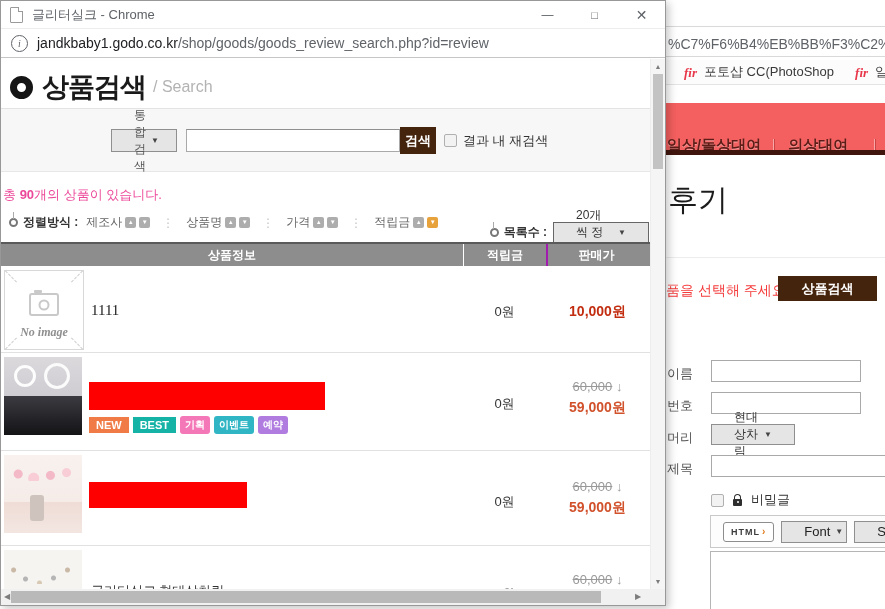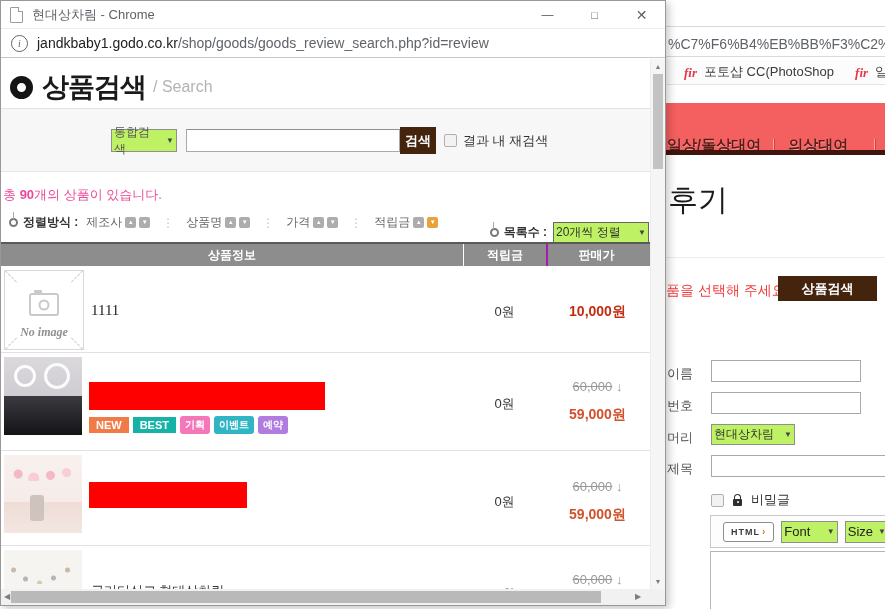--- a/index.html
+++ b/index.html
@@ -18,22 +18,22 @@
   .bg-nav-item{font-size:15px;font-weight:bold;color:#5e1c17;text-shadow:0 1px 1px rgba(255,255,255,.45);white-space:nowrap}
   .nav-div{width:1px;height:16px;background:rgba(255,255,255,.45);box-shadow:1px 0 0 rgba(120,20,20,.35)}
   .bg-nav-border{left:666px;top:150px;right:0;height:5px;background:#40150d}
   .bg-title{left:668px;top:180px;font-size:30px;font-weight:500;color:#1b1b1b;white-space:nowrap}
   .bg-divider{left:666px;top:257px;right:0;height:1px;background:#ececec}
   .bg-notice{left:666px;top:282px;font-size:14px;color:#f43b3b;white-space:nowrap}
   .btn-brown{background:#45240e;color:#fff;font-weight:bold;display:flex;align-items:center;justify-content:center;cursor:pointer}
   .bg-search-btn{left:778px;top:276px;width:99px;height:25px;font-size:13px}
   .bg-label{left:667px;font-size:13px;color:#555;white-space:nowrap}
   .bg-input{left:711px;height:22px;border:1px solid #a9a9a9;background:#fff;box-sizing:border-box;padding:0 4px;font-size:13px}
-  .sel{border:1px solid #8f8f8f;background:#bef264;display:inline-flex;align-items:center;
-       justify-content:space-between;box-sizing:border-box;padding:0 2px;cursor:pointer}
+  .sel{border:1px solid #8f8f8f;background:#e5e5e5;display:inline-flex;align-items:center;
+       justify-content:space-between;box-sizing:border-box;padding:0 22px;cursor:pointer}
   .sel .caret{font-size:8px;color:#444;margin-left:5px}
   .bg-prefix-sel{left:711px;top:424px;width:84px;height:21px;font-size:12px;color:#333}
   .cbx{width:13px;height:13px;border:1px solid #b0b0b0;background:#f2f2f2;box-sizing:border-box;border-radius:2px}
   .lock{width:9px;height:7px;background:#2e2e2e;border-radius:1px;position:relative;margin-top:5px}
   .lock:before{content:'';position:absolute;top:-5px;left:1px;width:5px;height:5px;border:1.5px solid #2e2e2e;
                border-bottom:none;border-radius:4px 4px 0 0}
   .lock:after{content:'';position:absolute;top:2px;left:3.5px;width:2px;height:2px;background:#fff;border-radius:50%}
   .bg-secret-label{font-size:13px;color:#333}
   .bg-toolbar{left:710px;top:515px;width:180px;height:33px;border:1px solid #c9c9c9;background:#fdfdfd;
               display:flex;align-items:center;gap:7px;padding-left:12px;box-sizing:border-box}
@@ -152,21 +152,21 @@
   .b-res{background:#b07ce0}
   .mileage{position:absolute;left:462px;width:83px;text-align:center;font-size:13px;color:#333}
   .r1 .mileage{top:37px}.r2 .mileage{top:42px}.r3 .mileage{top:42px}.r4 .mileage{top:39px}
   .pricebox{position:absolute;left:545px;width:103px;text-align:center}
   .price-main{font-size:14px;font-weight:bold;color:#c22d10}
   .price-sale{font-size:14px;font-weight:bold;color:#d1512b}
   .price-old{font-size:13px;color:#999}
   .price-old .strike{text-decoration:line-through}
   .r1 .pricebox{top:36px}
   .r2 .pricebox{top:24px}.r3 .pricebox{top:26px}.r4 .pricebox{top:24px}
-  .pr-line2{margin-top:11px}
+  .pr-line2{margin-top:4px}
 
   .vsb{position:absolute;left:649px;top:58px;width:15px;height:530px;background:#f5f5f5;border-left:1px solid #ededed;box-sizing:border-box}
   .vsb .arrow{position:absolute;left:0;width:100%;text-align:center;font-size:7px;color:#7c7c7c;cursor:pointer}
   .vsb .a-up{top:4px}.vsb .a-dn{bottom:4px}
   .vsb-thumb{position:absolute;left:2px;width:10px;top:15px;height:95px;background:#c3c3c3;cursor:pointer}
   .hsb{position:absolute;left:0;top:588px;width:664px;height:16px;background:#f1f1f1}
   .hsb .arrow{position:absolute;top:0;height:16px;line-height:16px;font-size:8px;color:#7c7c7c;cursor:pointer}
   .hsb .a-left{left:3px}.hsb .a-right{left:634px}
   .hsb-thumb{position:absolute;left:10px;top:2px;width:590px;height:12px;background:#b9b9b9;cursor:pointer}
 </style>
@@ -229,21 +229,21 @@
     <span>Size</span>
     <span class="caret">▼</span>
   </span>
 </div>
 <div class="abs bg-editor"></div>
 
 <div class="abs popup">
 
   <div class="p-titlebar">
     <span class="doc-icon"></span>
-    <span class="p-title">현대상차림 - Chrome</span>
+    <span class="p-title">글리터실크 - Chrome</span>
     <span class="p-controls">
       <span class="wc">—</span>
       <span class="wc" style="font-size:11px">□</span>
       <span class="wc" style="font-size:14px">✕</span>
     </span>
   </div>
 
   <div class="p-urlbar">
     <span class="info-icon">i</span>
     <span class="p-url"><span class="domain">jandkbaby1.godo.co.kr</span><span class="path">/shop/goods/goods_review_search.php?id=review</span></span>

